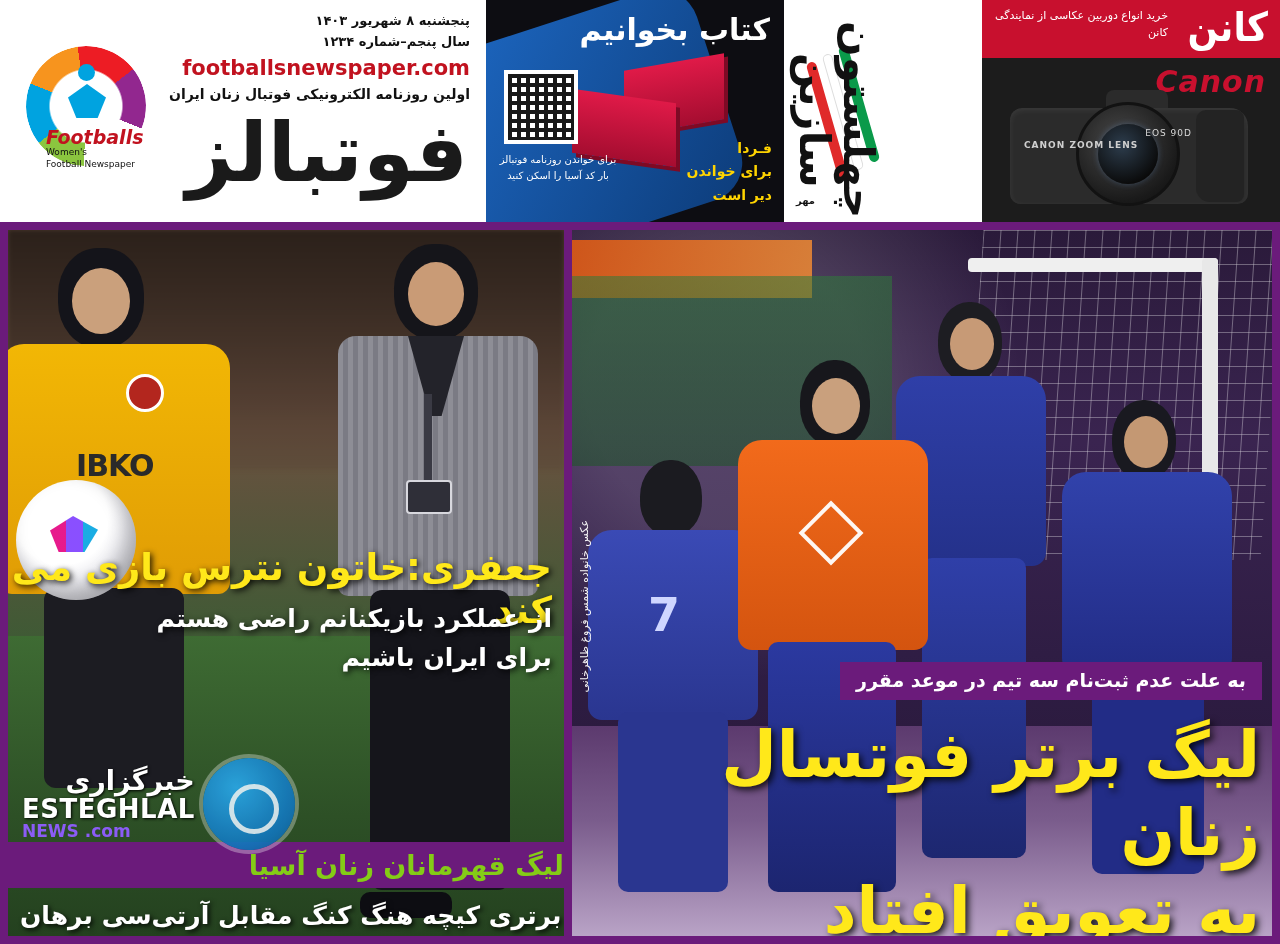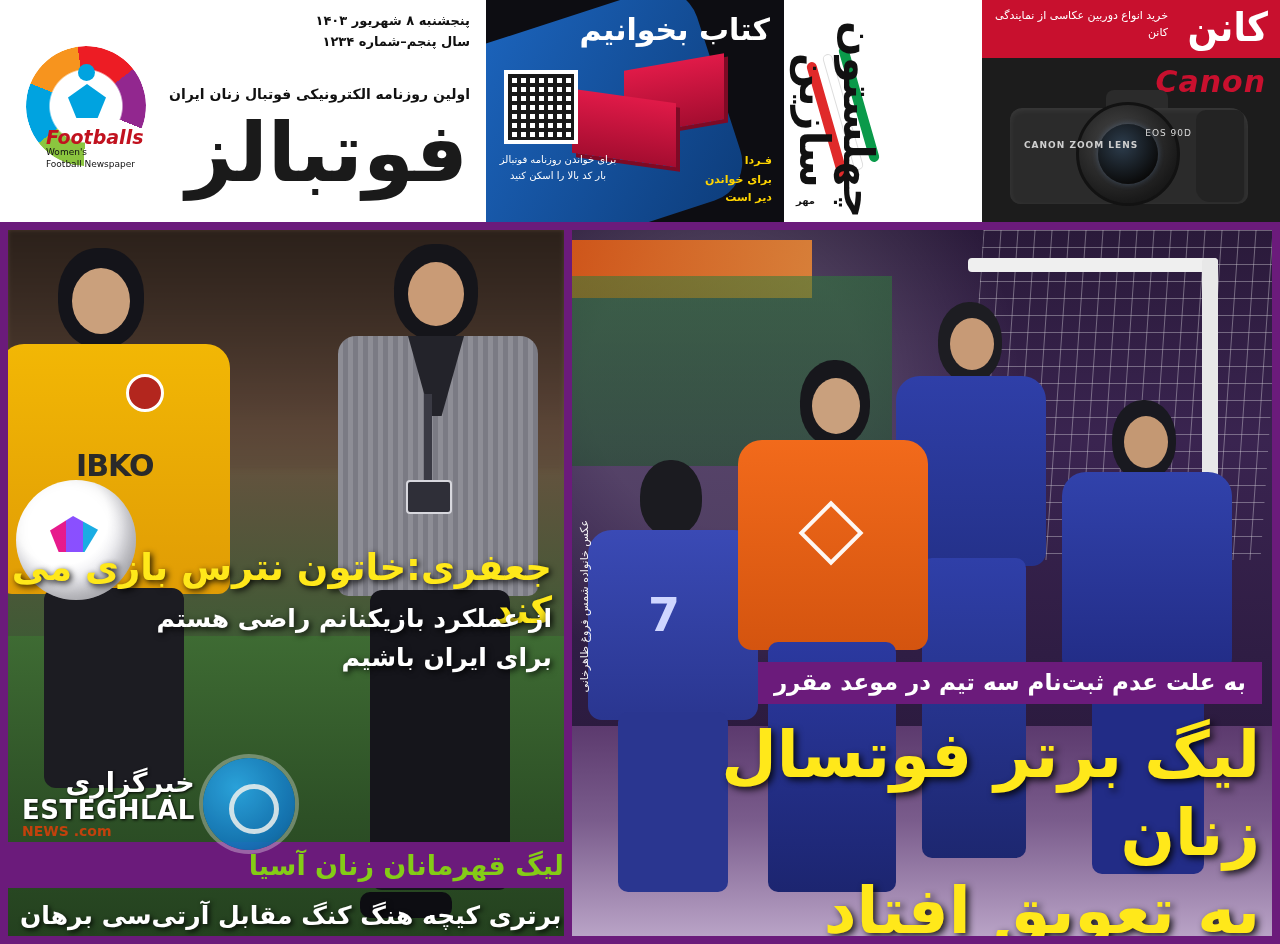--- a/index.html
+++ b/index.html
@@ -149,21 +149,21 @@
     transform: skewY(-10deg);
     background: linear-gradient(180deg,#e01a48 0%, #a50d30 100%);
   }
   .ad-book .bk2 {
     top: 96px; right: 108px; width: 104px; height: 64px;
     transform: skewY(8deg);
     background: linear-gradient(180deg,#e01a48 0%, #a50d30 100%);
   }
   .ad-book .btext {
     position: absolute; bottom: 14px; right: 12px;
-    color: #ffd400; font-size: 11px; font-weight: bold;
+    color: #ffd400; font-size: 14px; font-weight: bold;
     line-height: 1.7; text-align: right;
   }
   .ad-book .qr {
     position: absolute; top: 70px; left: 18px;
     width: 74px; height: 74px; background: #ffffff; padding: 4px;
   }
   .ad-book .qr-grid {
     width: 100%; height: 100%;
     background-image:
       linear-gradient(90deg, #000 50%, transparent 50%),
@@ -324,21 +324,21 @@
   .p-d .legs { left: 36px; top: 264px; width: 112px; height: 210px; background: #222c86; }
   .story-right .credit-strip {
     position: absolute; left: 6px; top: 290px;
     color: #fff; font-size: 11px;
     writing-mode: vertical-rl; transform: rotate(180deg);
     opacity: 0.95;
   }
   .kicker-right {
     position: absolute; right: 10px; top: 432px;
     background: #6b1b7b; color: #ffffff;
-    font-size: 23px; font-weight: bold;
+    font-size: 19px; font-weight: bold;
     padding: 7px 16px 9px 16px;
     max-width: 560px; text-align: right;
   }
   .headline-right {
     position: absolute; right: 12px; top: 486px;
     color: #ffe81a; font-size: 64px; font-weight: bold;
     line-height: 1.22; text-align: right;
     text-shadow: 3px 3px 7px rgba(0,0,0,0.85);
   }
 
@@ -429,21 +429,21 @@
     box-shadow: 0 0 0 4px rgba(255,255,255,0.35);
   }
   .wm-globe::after {
     content: ""; position: absolute; left: 26px; top: 26px;
     width: 40px; height: 40px; border-radius: 50%;
     border: 5px solid rgba(255,255,255,0.85);
   }
   .wm-text { line-height: 1.05; }
   .wm-fa { color: #ffffff; font-size: 27px; font-weight: bold; text-shadow: 1px 1px 3px #000;}
   .wm-en { color: #ffffff; font-size: 26px; font-weight: bold; direction: ltr; letter-spacing: 0.5px; text-shadow: 1px 1px 3px #000;}
-  .wm-en2 { color: #c2410c; font-size: 14px; font-weight: bold; direction: ltr; }
+  .wm-en2 { color: #8b5cf6; font-size: 17px; font-weight: bold; direction: ltr; }
 </style>
 </head>
 <body>
 
 <div class="masthead">
 
   <div class="ad-canon">
     <div class="red-band"></div>
     <div class="canon-word">کانن</div>
     <div class="canon-sub1">خرید انواع دوربین عکاسی از نمایندگی کانن</div>
@@ -477,29 +477,30 @@
     <div class="btext">
       <div>فـردا</div>
       <div>برای خواندن</div>
       <div>دیر است</div>
     </div>
     <div class="qr">
         <div class="qr-grid"></div>
       </div>
     <div class="qr-cap">
       <div>برای خواندن روزنامه فوتبالز</div>
-      <div>بار کد بالا را اسکن کنید</div>
+      <div>بار کد آسیا را اسکن کنید</div>
     </div>
   </div>
 
   <div class="nameplate">
     <div class="np-dateline">
       <div>پنجشنبه ۸ شهریور ۱۴۰۳</div>
       <div>سال پنجم–شماره ۱۲۳۴</div>
     </div>
+    <div class="np-site">footballsnewspaper.com</div>
     <div class="np-tag">اولین روزنامه الکترونیکی فوتبال زنان ایران</div>
     <div class="np-title">فوتبالز</div>
     <div class="np-logo">
       <div class="swoosh"></div>
       <div class="figure-head"></div>
       <div class="figure-body"></div>
       <div class="fb-name">Footballs</div>
       <div class="fb-sub">
         <div>Women's</div>
         <div>Football Newspaper</div>

